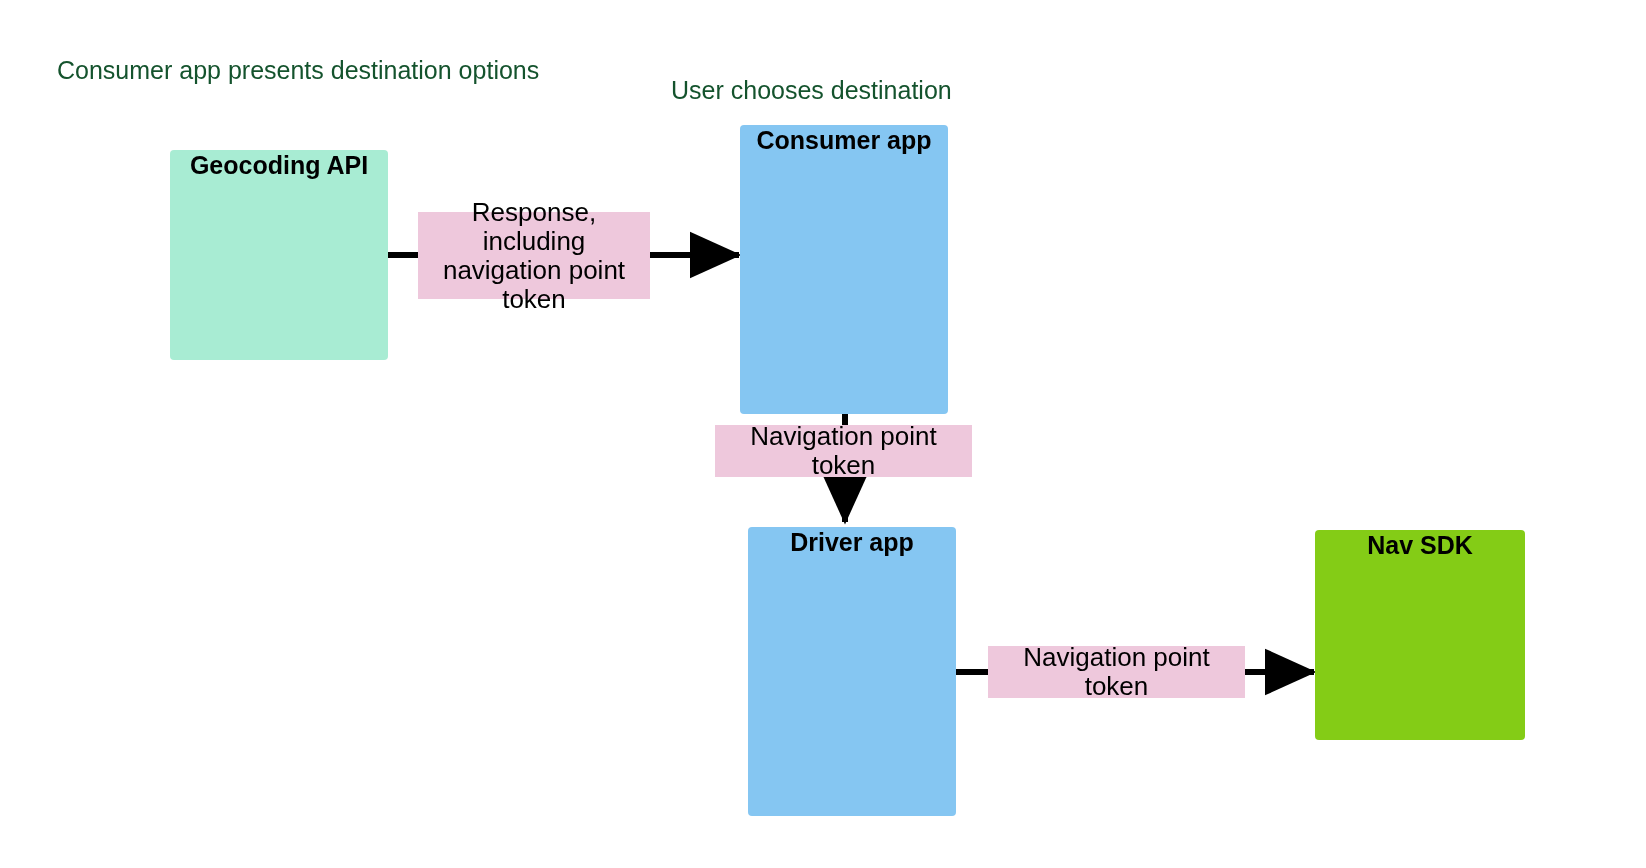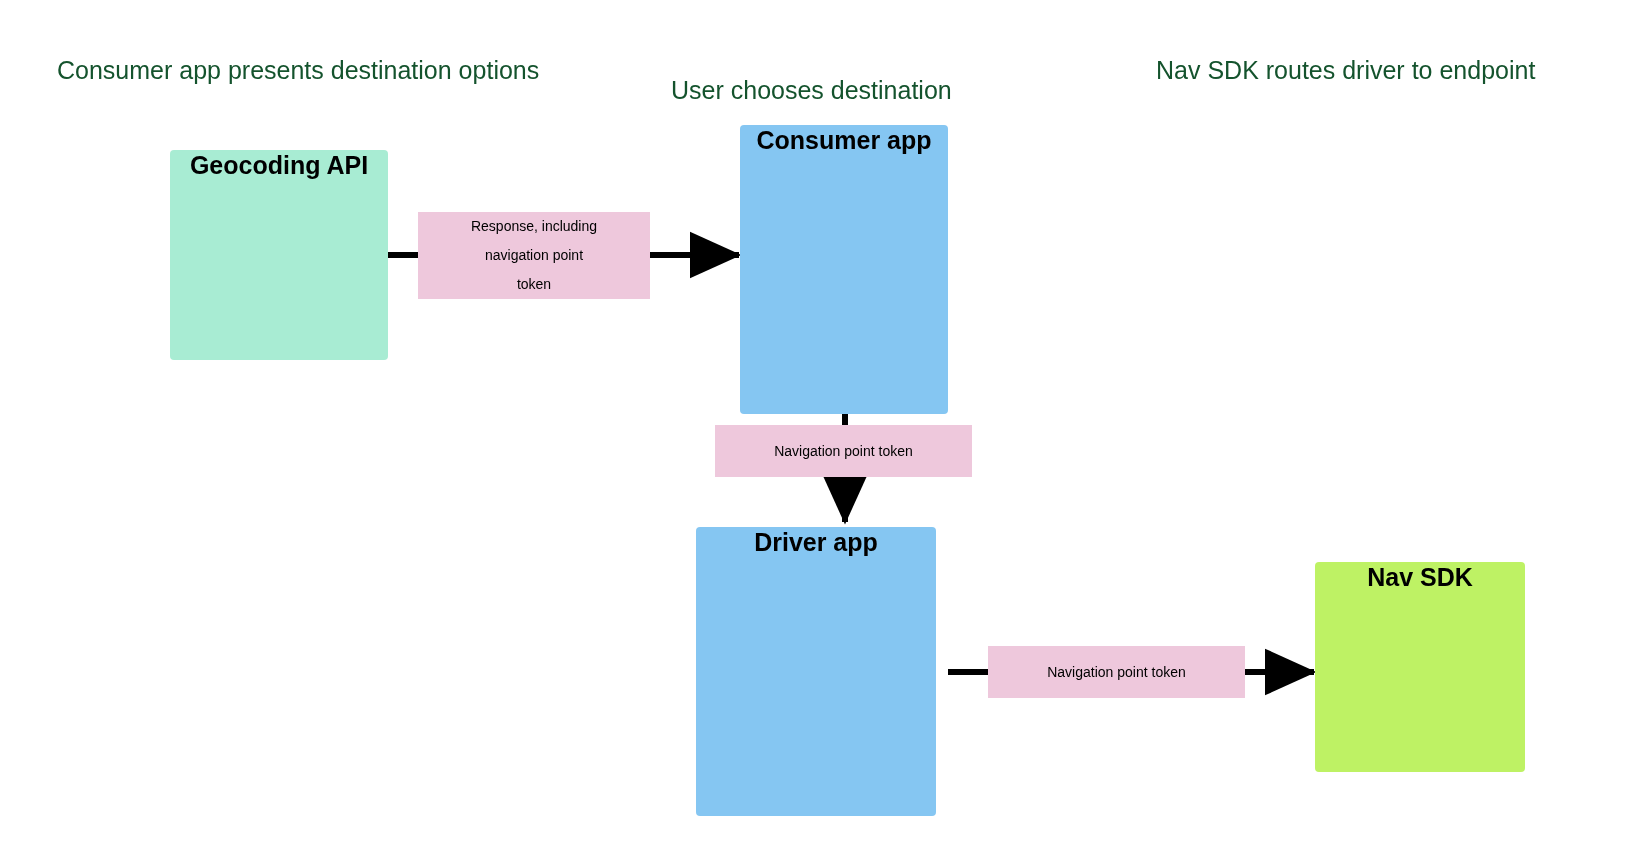--- a/index.html
+++ b/index.html
@@ -61,37 +61,36 @@
   
   .edge-label {
     position: absolute;
     background: #eec8dc;
     display: flex;
     align-items: center;
     justify-content: center;
     box-sizing: border-box;
   }
   .edge-label-text {
-    font-size: 14px;
+    font-size: 26px;
     line-height: 29px;
     color: #000000;
     text-align: center;
     padding: 0 10px;
   }
 </style>
 </head>
 <body>
 
 <div id="canvas" style="background: rgb(255, 255, 255);">
 
   <div class="col-caption" style="left:57px; top:55px;">Consumer app presents destination options</div>
 
   <div class="col-caption" style="left:671px; top:55px;margin-top:20px;">User chooses destination</div>
 
-  <div class="col-caption" style="left:1156px; top:55px;">Nav SDK routes driver to endpoint</div>
 
   <svg class="edge-layer" viewBox="0 0 1646 868" width="1646" height="868">
     <defs>
       <marker id="arrowhead" markerWidth="9" markerHeight="9" refX="8.2" refY="4.5" orient="auto" markerUnits="strokeWidth">
         <path d="M 0 0.6 L 8.6 4.5 L 0 8.4 z" fill="#000000"></path>
       </marker>
     </defs>
 
     <line x1="388" y1="255" x2="739" y2="255" stroke="#000000" stroke-width="6" marker-end="url(#arrowhead)"></line>
 
@@ -101,25 +100,25 @@
   </svg>
 
   <div class="node" style="left:170px; top:150px; width:218px; height:210px; background:#a8ecd3;">
     <span class="node-label">Geocoding API</span>
   </div>
 
   <div class="node" style="left:740px; top:125px; width:208px; height:289px; background:#85c6f2;">
     <span class="node-label">Consumer app</span>
   </div>
 
-  <div class="node" style="left:696px; top:527px; width:240px; height:289px; background:#85c6f2;">
+  <div class="node" style="left:748px; top:527px; width:208px; height:289px; background:#85c6f2;">
     <span class="node-label">Driver app</span>
   </div>
 
-  <div class="node" style="left:1315px; top:562px; width:210px; height:210px; background:#bef264;">
+  <div class="node" style="left:1315px; top:530px; width:210px; height:210px; background:#84cc16;">
     <span class="node-label">Nav SDK</span>
   </div>
 
   <div class="edge-label" style="left:418px; top:212px; width:232px; height:87px; background:#eec8dc;">
     <span class="edge-label-text">Response, including<br>navigation point<br>token</span>
   </div>
 
   <div class="edge-label" style="left:715px; top:425px; width:257px; height:52px; background:#eec8dc;">
     <span class="edge-label-text">Navigation point token</span>
   </div>

